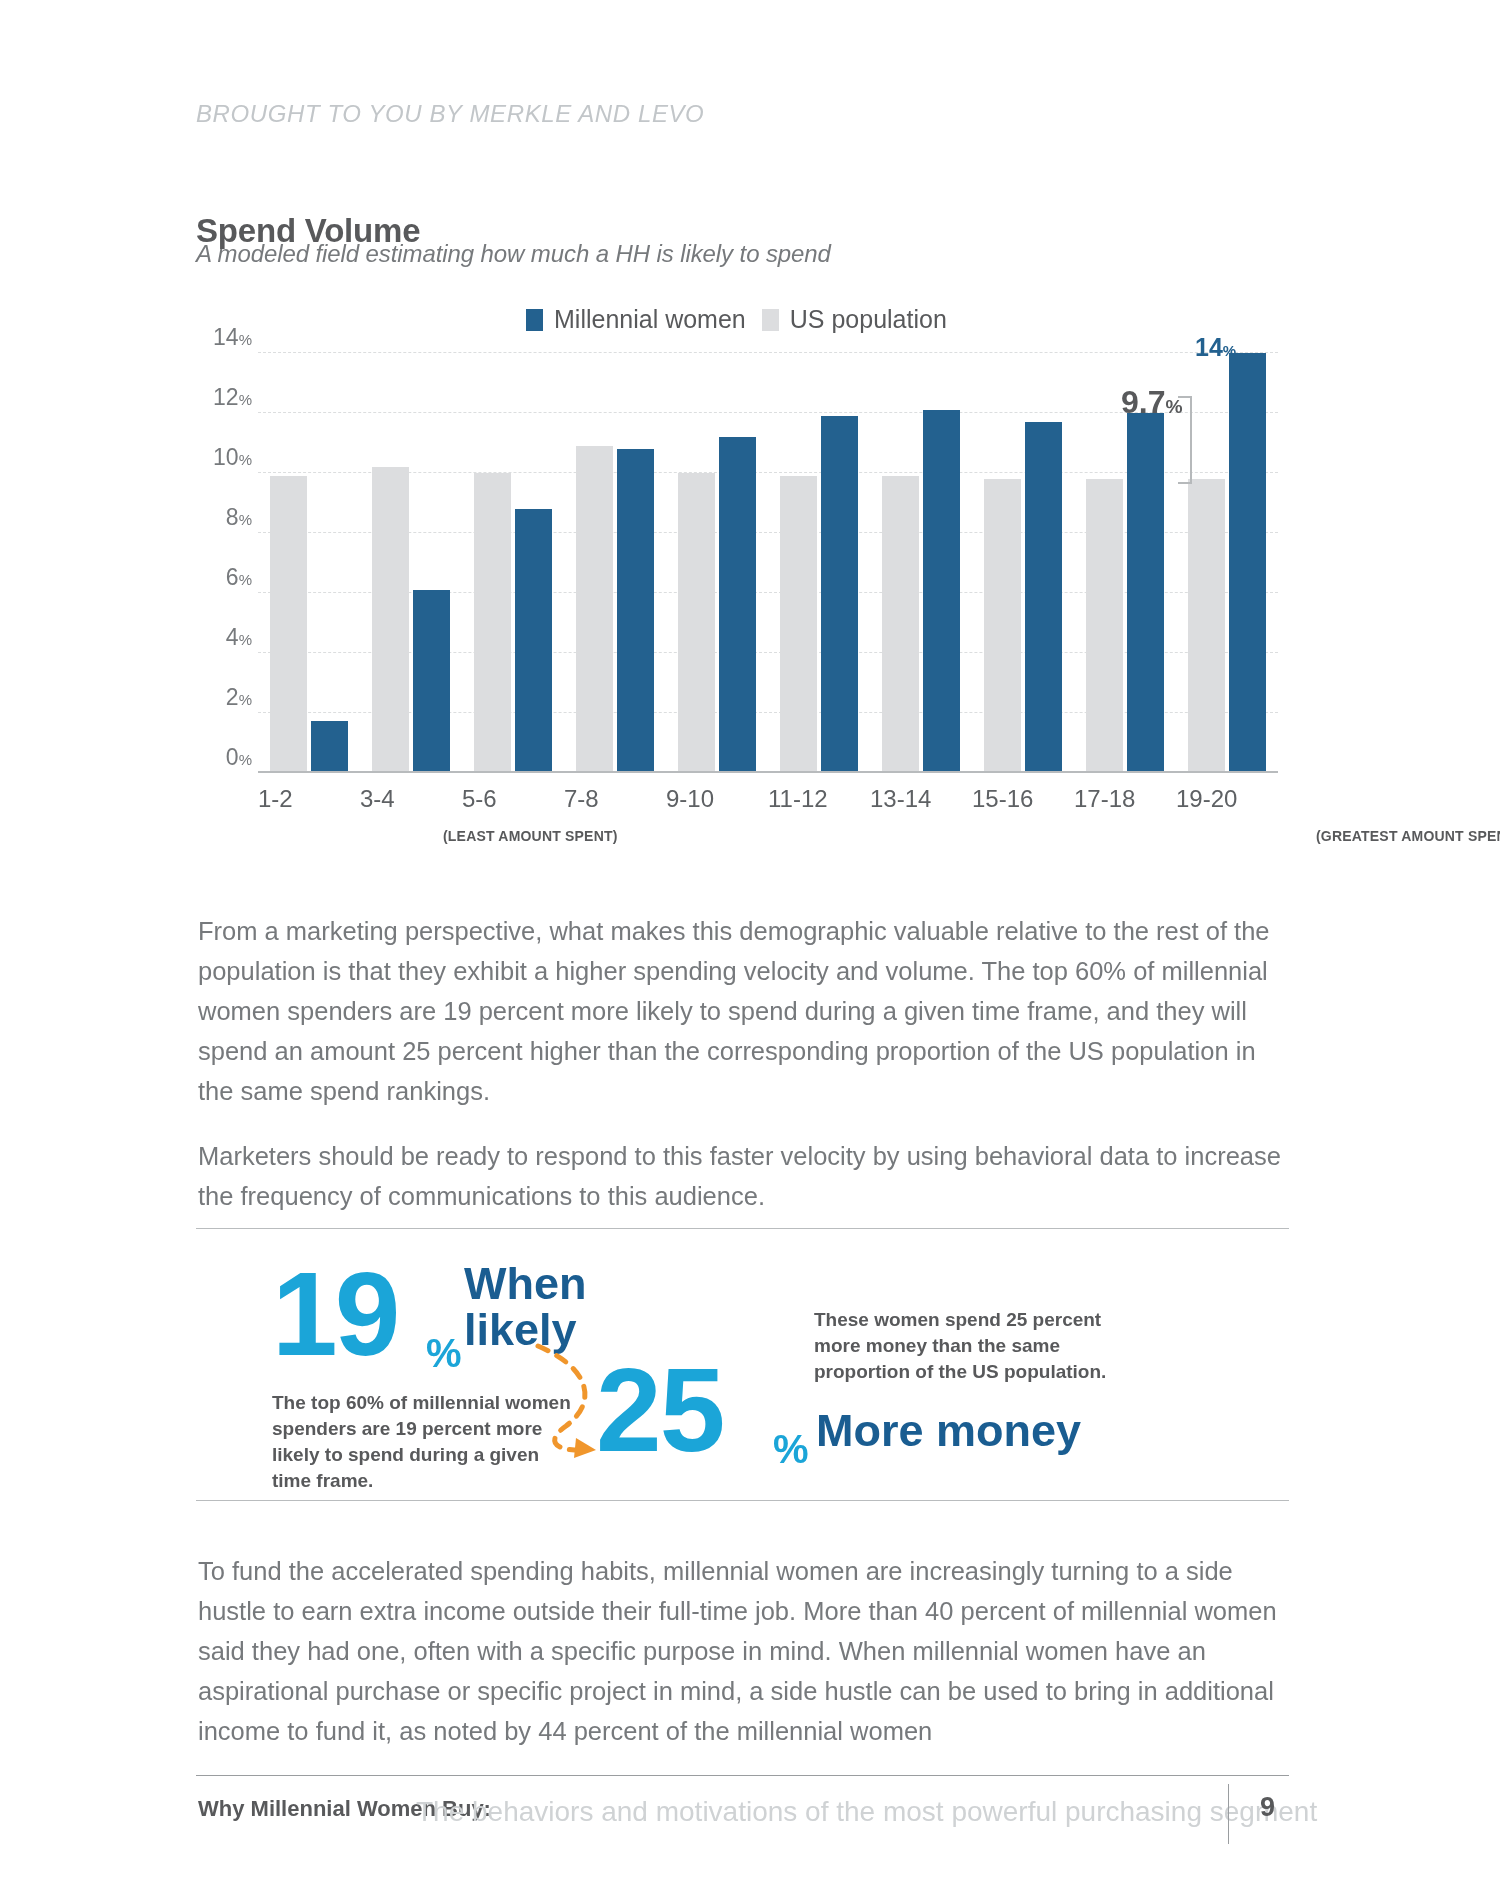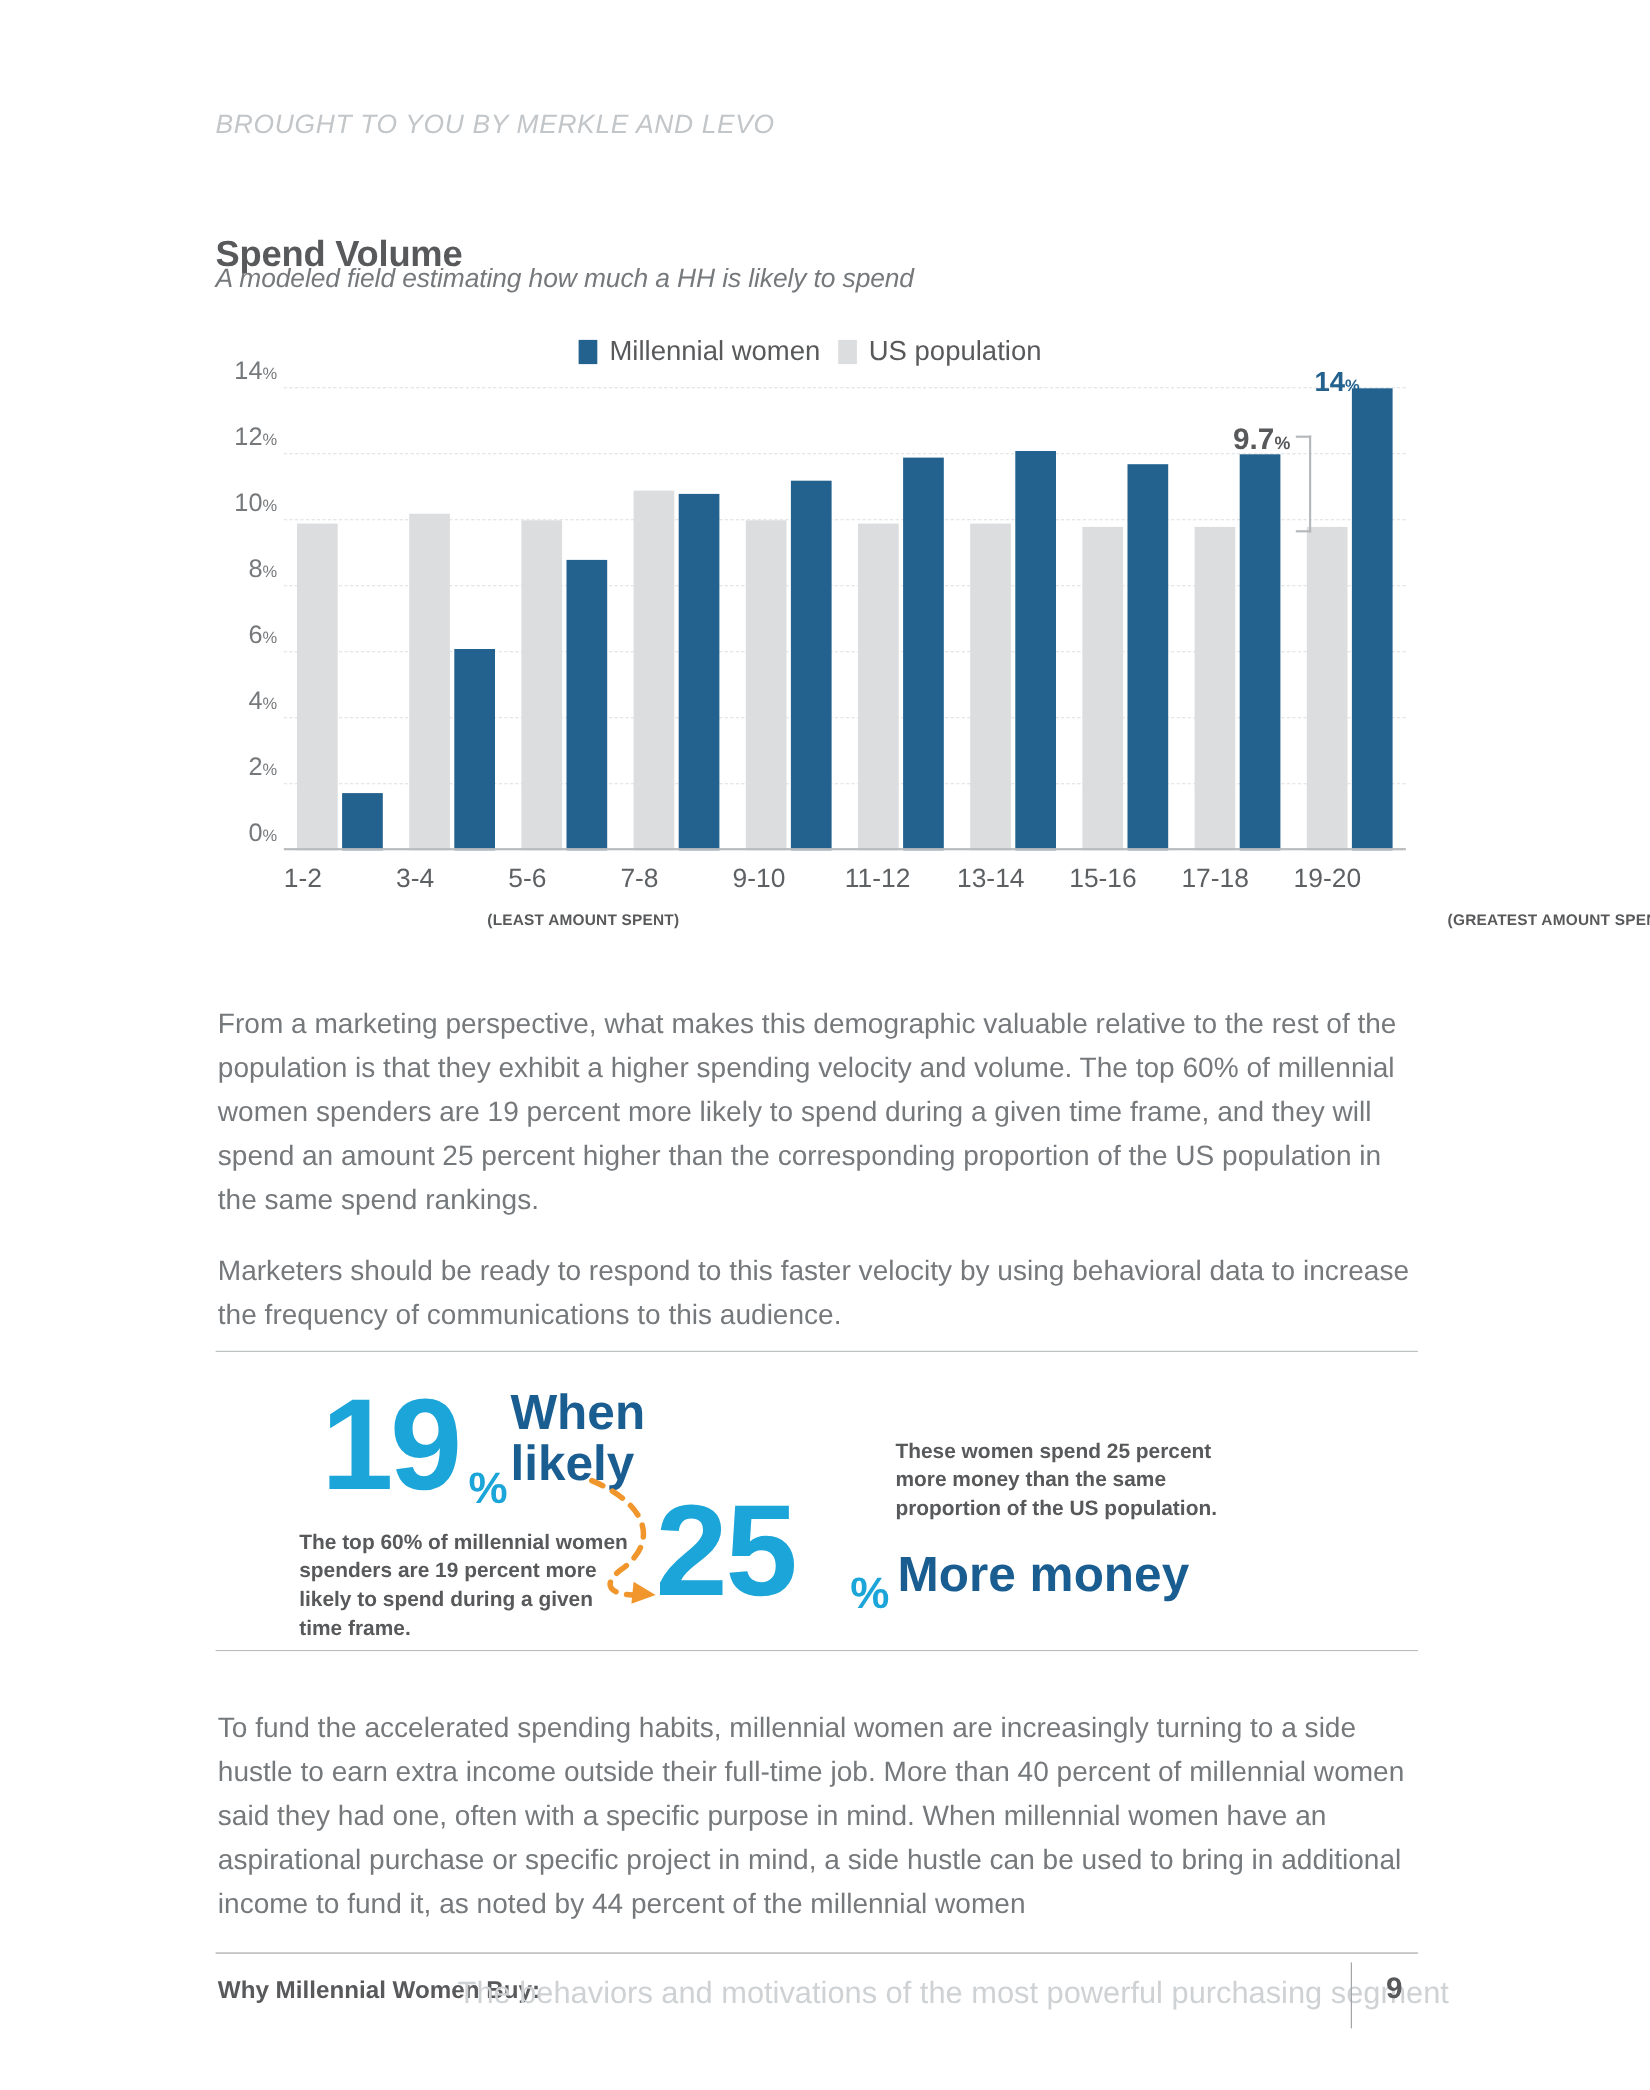--- a/index.html
+++ b/index.html
@@ -163,21 +163,21 @@
   .callout .pct { font-size: 60%; }
   .callout-14 {
     left: 1195px;
     top: 333px;
     font-size: 25px;
     color: #23618f;
   }
   .callout-97 {
     left: 1121px;
     top: 384px;
-    font-size: 27px;
+    font-size: 32px;
     color: #58595b;
   }
   .bracket {
     position: absolute;
     left: 1178px;
     top: 396px;
     width: 14px;
     height: 88px;
     border-top: 2px solid #b6b9bb;
     border-right: 2px solid #b6b9bb;
@@ -221,21 +221,20 @@
 
   .big-19 {
     position: absolute;
     left: 76px;
     top: 20px;
     font-size: 118px;
     font-weight: bold;
     color: #1ba5d8;
     line-height: 1;
     letter-spacing: -3px;
-    margin-left: 20px;
   }
   .pct-19 {
     position: absolute;
     left: 230px;
     top: 96px;
     font-size: 40px;
     font-weight: bold;
     color: #1ba5d8;
   }
   .more-likely {

